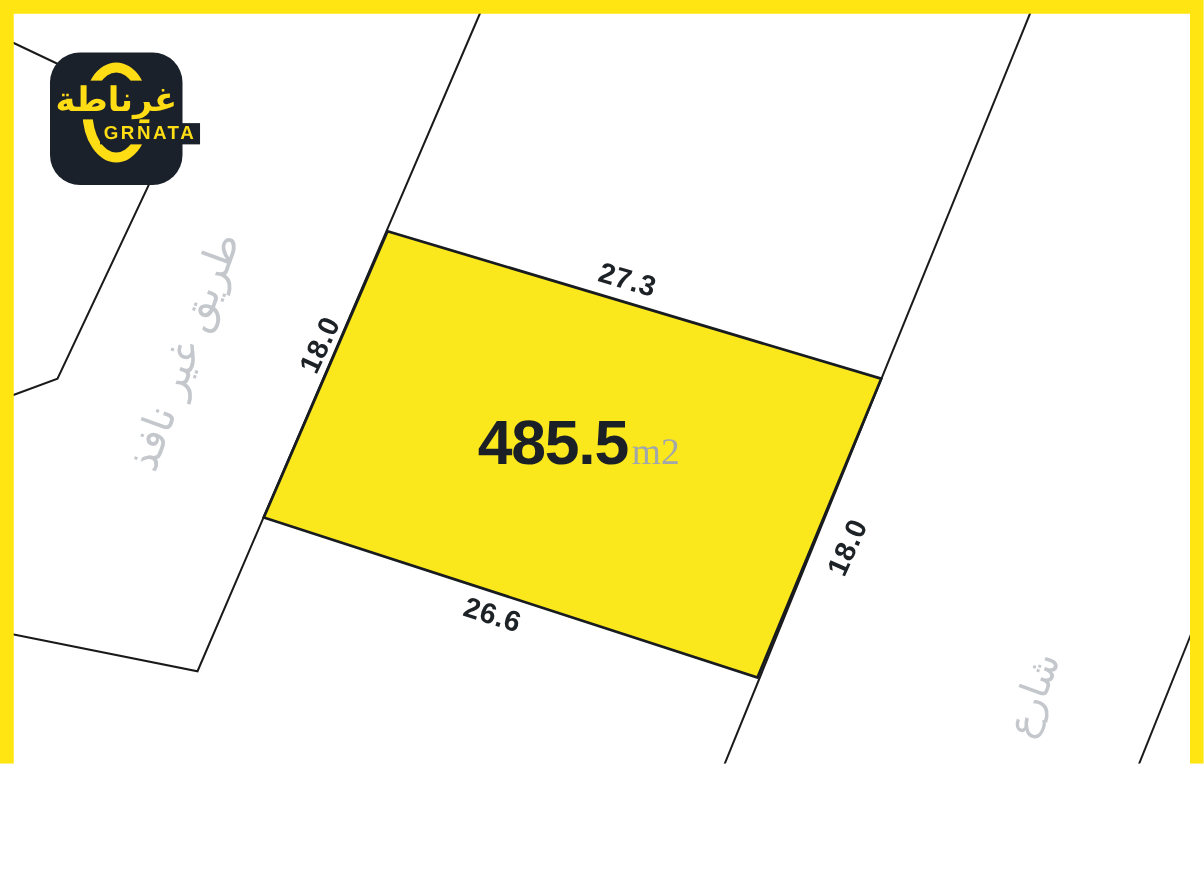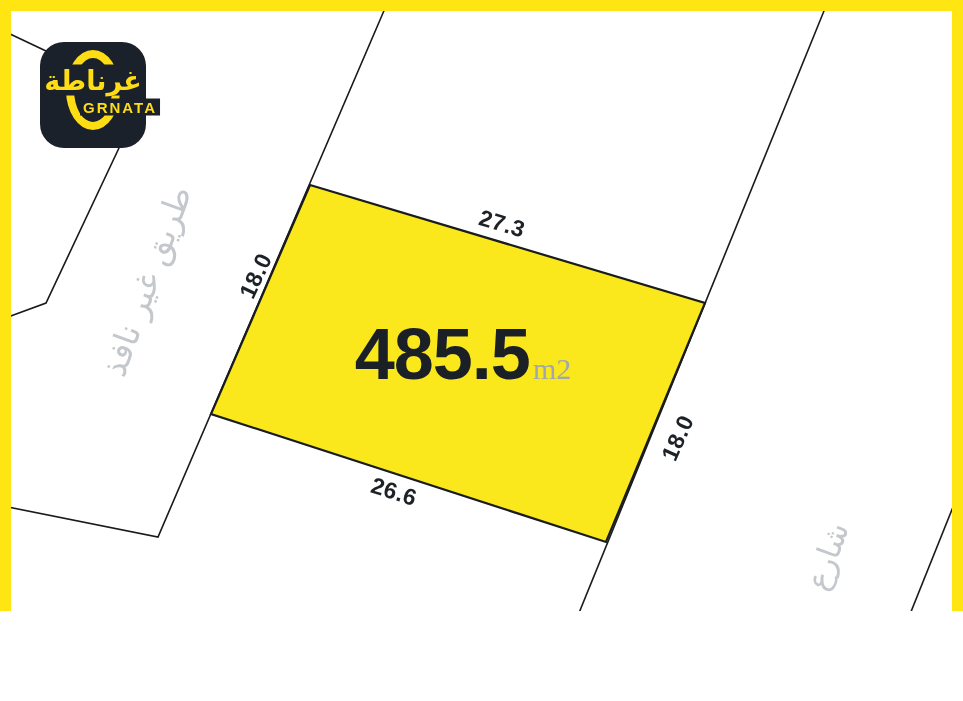--- a/index.html
+++ b/index.html
@@ -99,21 +99,21 @@
   .area {
     position: absolute;
     left: 463px;
     top: 354px;
     transform: translate(-50%,-50%);
     display: flex;
     align-items: baseline;
     white-space: nowrap;
   }
   .area .value {
-    font-size: 72px;
+    font-size: 50px;
     font-weight: 700;
     color: #1B2026;
     letter-spacing: -1px;
     line-height: 1;
   }
   .area .unit {
     font-size: 30px;
     font-weight: 400;
     color: #A2A7AC;
     margin-left: 3px;

